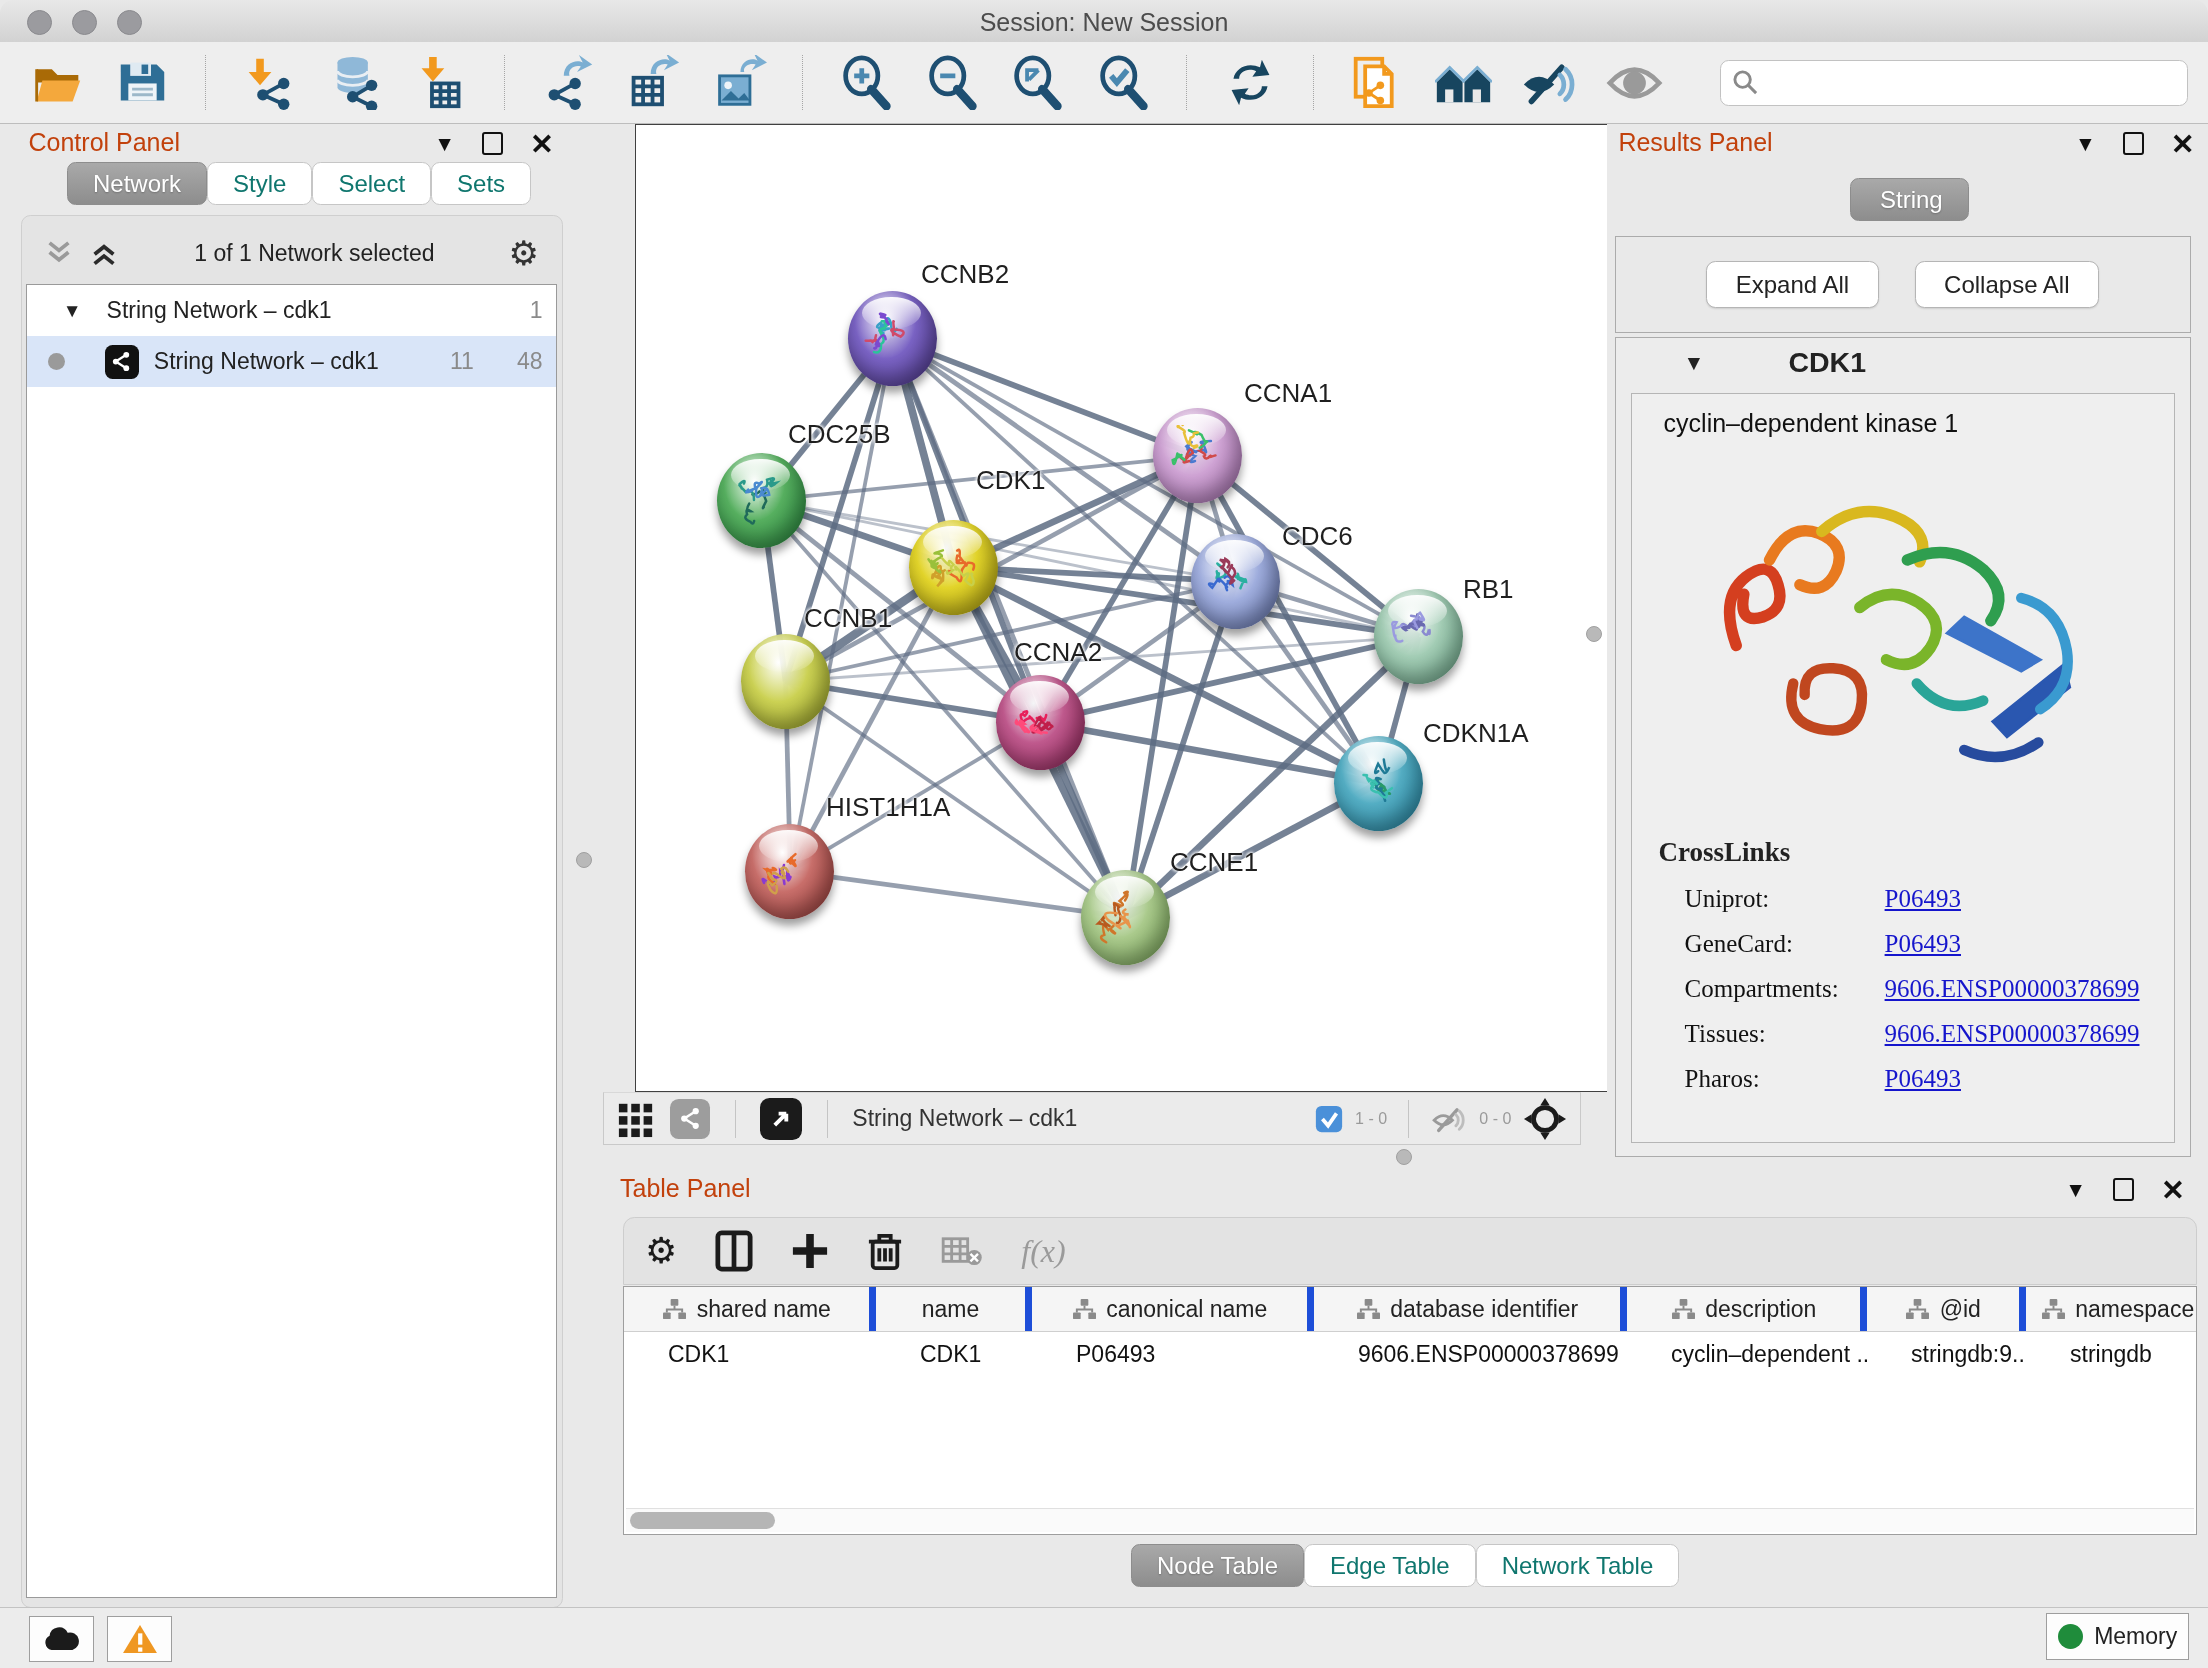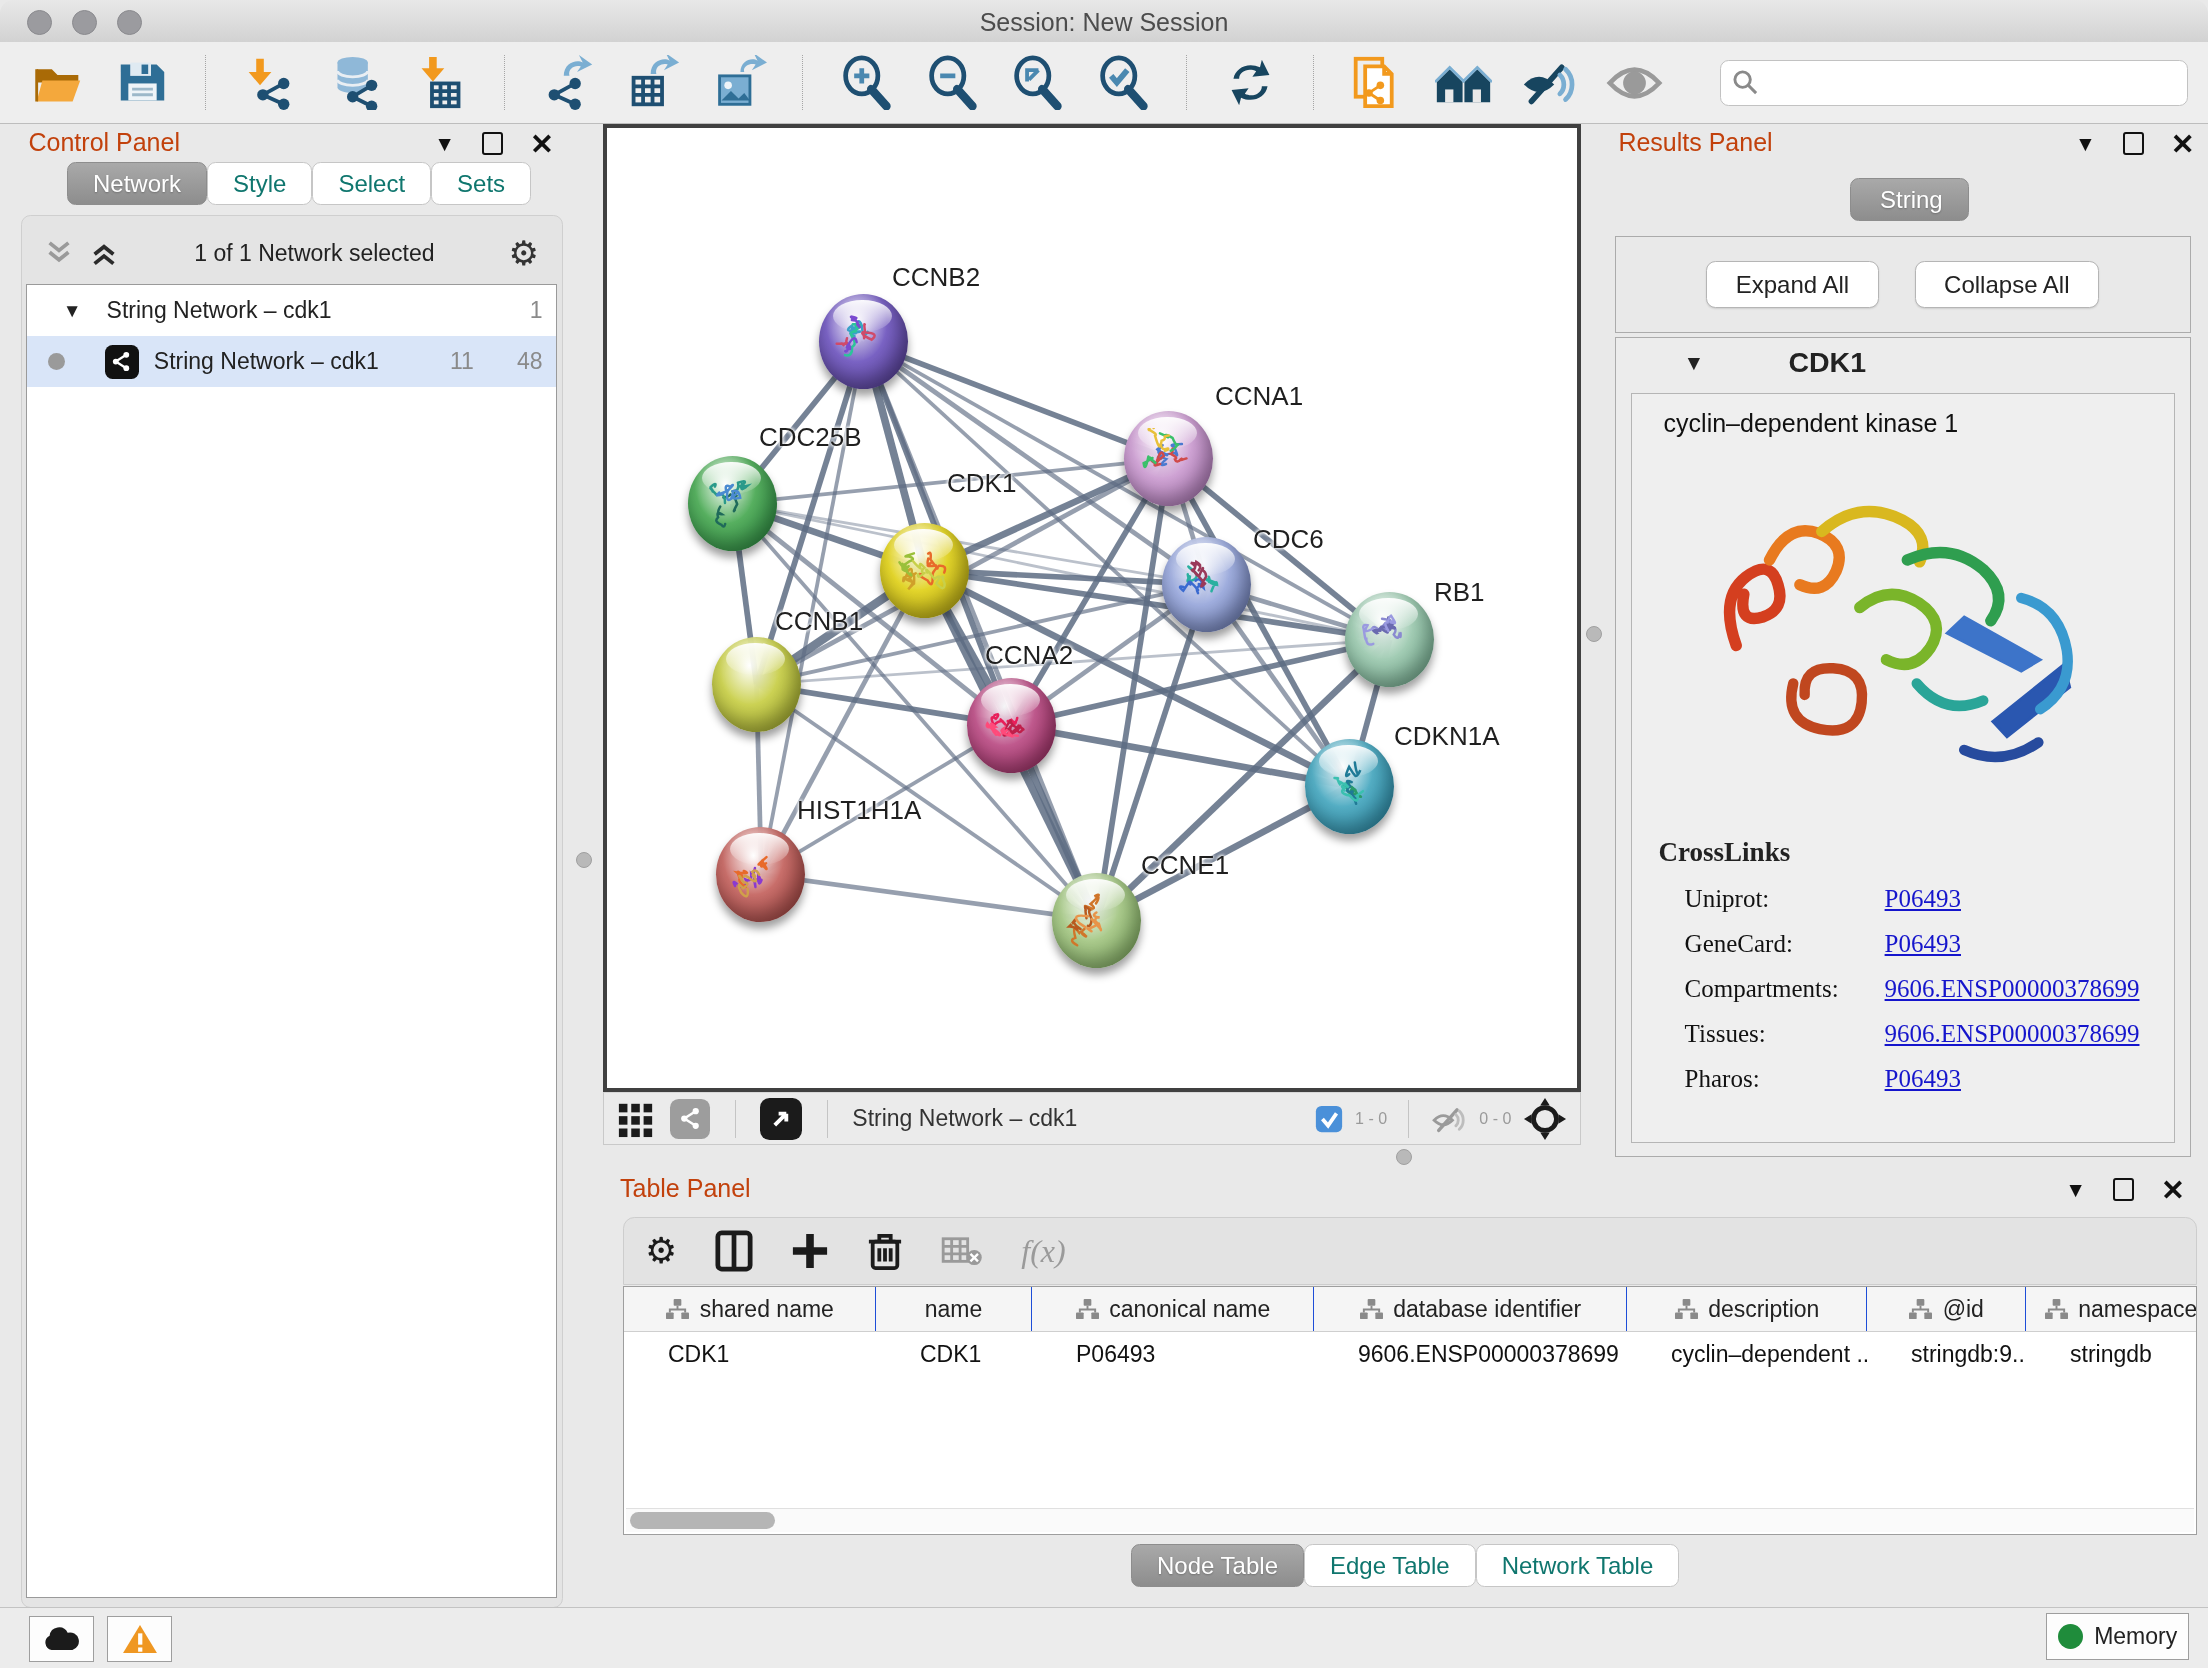--- a/index.html
+++ b/index.html
@@ -36,21 +36,21 @@
   .cp-tabs{position:absolute;left:67px;top:38px;display:flex;}
   .cp-body{position:absolute;left:21px;top:91px;width:540px;height:1391px;background:#e4e4e4;border:1px solid #cfcfcf;border-radius:9.5px;}
   .cp-toolrow{position:absolute;left:0;top:15px;width:100%;height:44px;display:flex;align-items:center;}
   .cp-list{position:absolute;left:3.8px;top:68px;width:531px;height:1314px;background:#fff;border:1px solid #9a9a9a;box-sizing:border-box;}
   .tree-row{height:51px;display:flex;align-items:center;font-size:23px;position:relative;}
   .tree-row .cnt{position:absolute;right:13.3px;color:#8a8a8a;}
   .tree-row.child{background:#d9e5f8;}
   .shareblk{width:34px;height:34px;border-radius:7.6px;background:#111;display:inline-flex;align-items:center;justify-content:center;margin-right:15px;}
 
   
-  .net-canvas{position:absolute;left:603px;top:124px;width:978px;height:968px;background:#fff;border:4px solid #404040;box-sizing:border-box;overflow:hidden;}
+  .net-canvas{position:absolute;left:635px;top:124px;width:978px;height:968px;background:#fff;border:1px solid #404040;box-sizing:border-box;overflow:hidden;}
   .net-canvas svg.edges{position:absolute;left:0;top:0;}
   .node{position:absolute;width:89px;height:95px;border-radius:50%;box-shadow:0 6.7px 8.6px rgba(0,0,0,.38), inset -5.7px -9.5px 17px rgba(0,0,0,.28);}
   .node .shine{position:absolute;left:16%;top:6%;width:66%;height:34%;border-radius:50%;background:linear-gradient(rgba(255,255,255,.95),rgba(255,255,255,.05));}
   .node svg{position:absolute;left:14.3px;top:17px;}
   .nlabel{position:absolute;font-size:26px;color:#1f1f1f;white-space:nowrap;text-shadow:0 0 3.8px #fff,0 0 3.8px #fff,0 0 3.8px #fff;}
   .net-toolbar{position:absolute;left:603px;top:1092px;width:978px;height:53px;background:#ebebeb;border:1px solid #c9c9c9;border-top:1px solid #d8d8d8;display:flex;align-items:center;box-sizing:border-box;padding:0 13.3px;gap:15px;}
   .ntb-sep{width:1px;height:38px;background:#c4c4c4;margin:0 9.5px;}
   .ntb-name{font-size:23px;color:#333;flex:0 0 auto;}
   .ntb-count{font-size:16px;color:#9a9a9a;}
   .ntb-right{margin-left:auto;display:flex;align-items:center;gap:11.4px;}
@@ -70,21 +70,21 @@
   .xl-title{font-family:"Liberation Serif",serif;font-weight:bold;font-size:27px;margin:11.4px 0 0 27px;}
   .xl-row{display:flex;font-family:"Liberation Serif",serif;font-size:25px;margin:17px 0 0 53px;}
   .xl-row .lbl{width:200px;color:#111;}
   .xl-row a{color:#1515cc;text-decoration:underline;}
 
   
   .table-panel{position:absolute;left:574px;top:1168px;width:1634px;height:439px;background:#e9e9e9;}
   .tp-toolbar{position:absolute;left:49px;top:49px;width:1574px;height:68px;background:#e3e3e3;border:1px solid #cdcdcd;border-radius:11.4px 11.4px 0 0;display:flex;align-items:center;padding:0 21px;gap:38px;box-sizing:border-box;}
   .tp-table{position:absolute;left:49px;top:118px;width:1574px;height:249px;background:#fff;border:1px solid #9e9e9e;box-sizing:border-box;overflow:hidden;}
   .tp-headrow{display:flex;height:44px;background:#f5f5f5;border-bottom:1px solid #cfcfcf;}
-  .tp-th{display:flex;align-items:center;justify-content:center;gap:9.5px;font-size:23px;color:#222;border-right:1px solid #1d4ed8;box-sizing:border-box;overflow:hidden;white-space:nowrap;flex:0 0 auto;}
+  .tp-th{display:flex;align-items:center;justify-content:center;gap:9.5px;font-size:23px;color:#222;border-right:7px solid #1d4ed8;box-sizing:border-box;overflow:hidden;white-space:nowrap;flex:0 0 auto;}
   .tp-row{display:flex;height:44px;}
   .tp-td{font-size:23px;color:#111;padding-left:44px;display:flex;align-items:center;box-sizing:border-box;overflow:hidden;white-space:nowrap;flex:0 0 auto;}
   .tp-scroll{position:absolute;left:1.9px;bottom:1.9px;width:1568px;height:23px;background:#fafafa;border-top:1px solid #e0e0e0;}
   .tp-thumb{position:absolute;left:3.8px;top:2.9px;width:145px;height:17px;border-radius:8.6px;background:#b5b5b5;}
   .tp-tabs{position:absolute;left:557px;top:376px;display:flex;}
 
   
   .statusbar{position:absolute;left:0;top:1607px;width:100%;height:61px;background:#ececec;border-top:1px solid #c3c3c3;}
   .sb-btn{position:absolute;top:7.6px;width:63px;height:44px;background:#fdfdfd;border:1.9px solid #9e9e9e;display:flex;align-items:center;justify-content:center;}
   .memory-btn{position:absolute;right:19px;top:4.8px;width:141px;height:45px;background:#fdfdfd;border:1.9px solid #9e9e9e;display:flex;align-items:center;justify-content:center;gap:11.4px;font-size:23px;}

